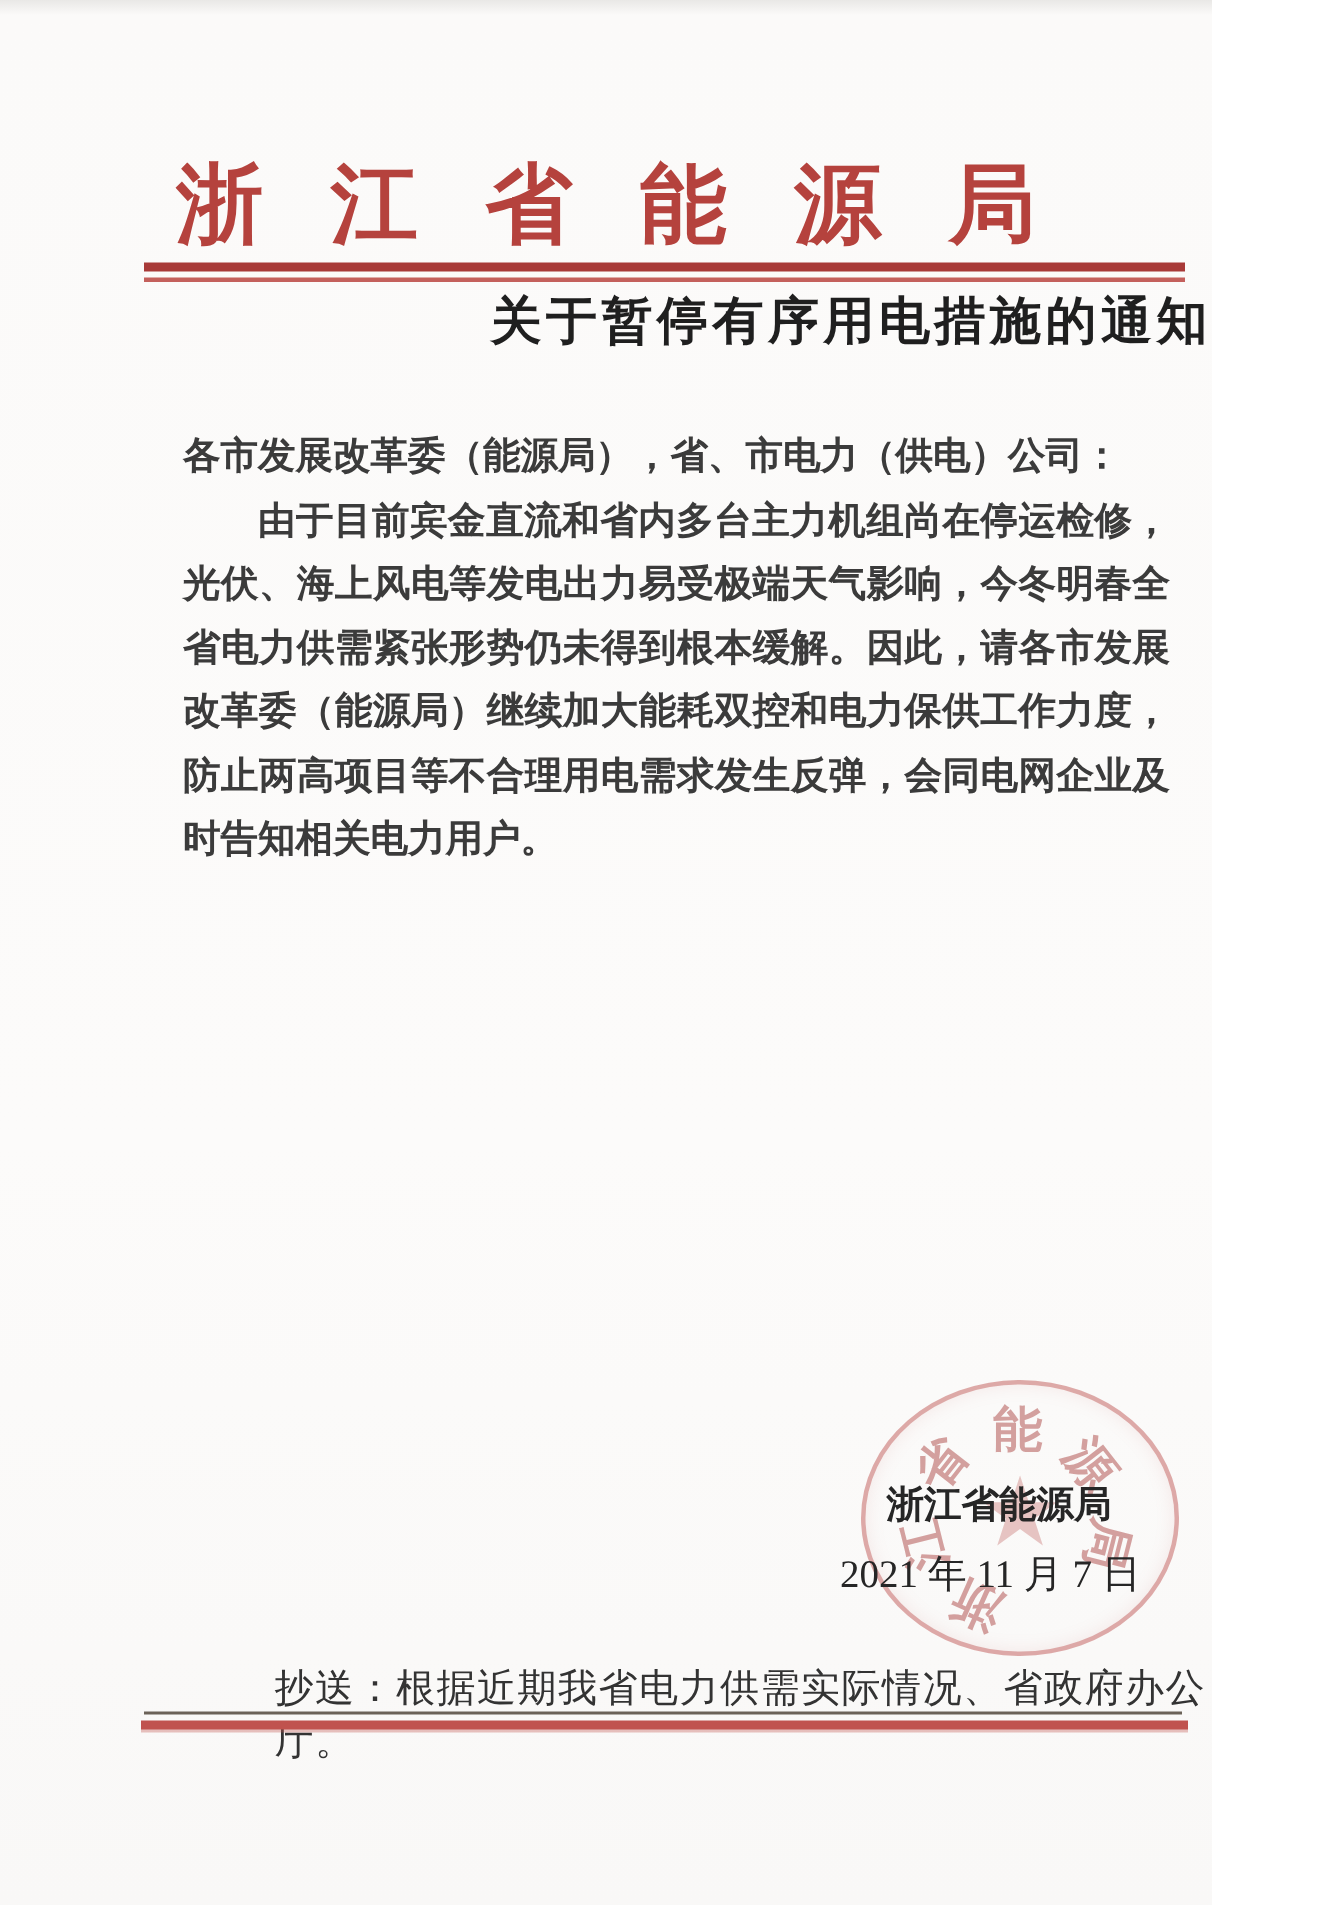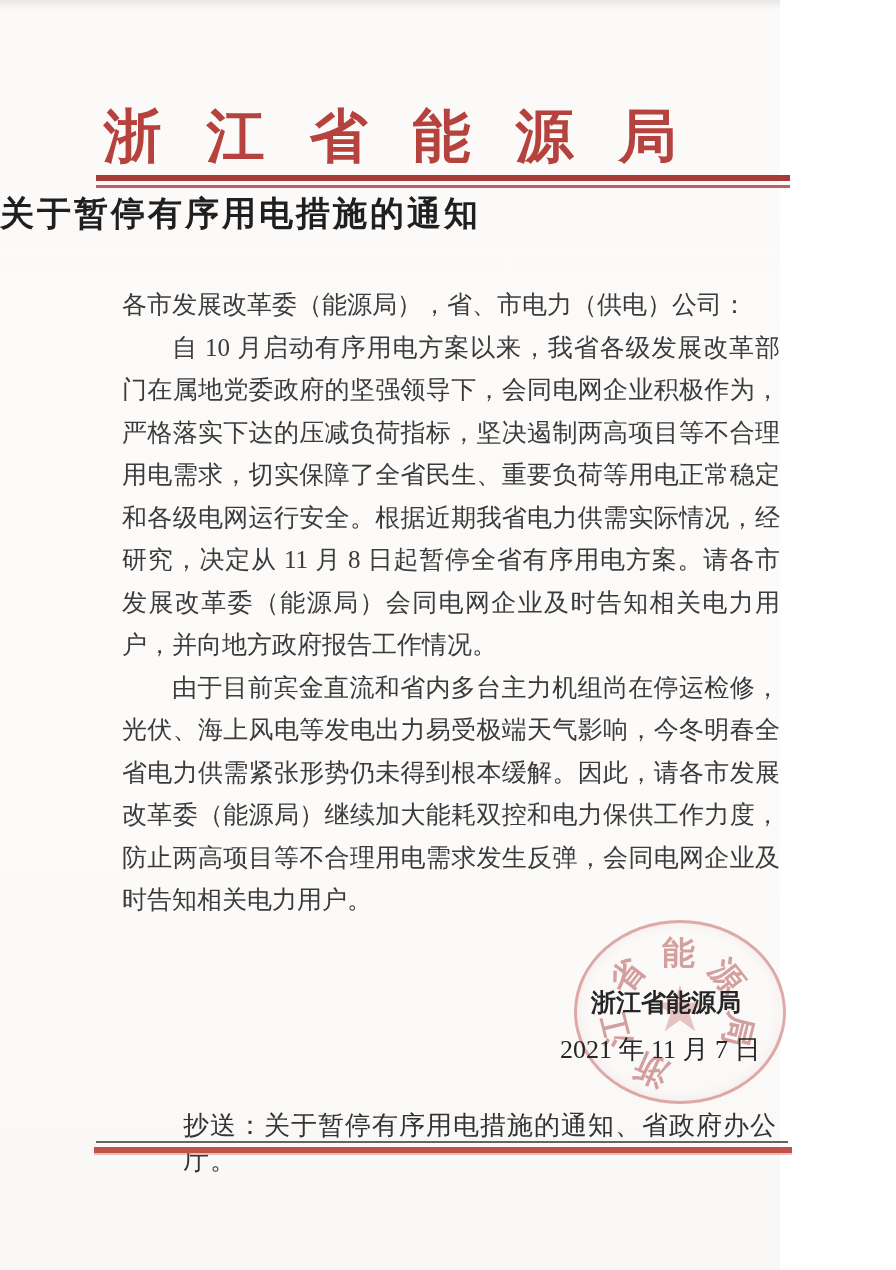--- a/index.html
+++ b/index.html
@@ -6,51 +6,53 @@
   body{
     width:896px;height:1270px;
     background:#ffffff;
     font-family:"Liberation Serif","DejaVu Serif",serif;
     overflow:hidden;
   }
   .page{
     position:relative;
     width:780px;height:1270px;
     background:linear-gradient(180deg,#e9e8e6 0px,#fbfaf9 10px,#fcfbfa 60%,#f9f8f7 100%);
+    padding-left:28px;
   }
   
   .agency-header{
     position:absolute;top:98px;left:0;width:100%;
     text-align:center;
     color:#b5423d;
     font-size:58px;font-weight:700;
     font-family:"Liberation Serif","DejaVu Serif",serif;
   }
   .agency-header span{letter-spacing:45px;margin-right:-45px;}
   .red-divider{
     position:absolute;top:175px;left:96px;width:694px;
     height:4px;
     border-top:6px solid #a83a38;
     border-bottom:3px solid #c4605c;
   }
   
   .doc-title{
     position:absolute;top:191px;left:0;width:100%;
-    text-align:left;
+    text-align:right;
     color:#1f1f1f;
     font-size:34px;font-weight:700;letter-spacing:3px;
     font-family:Liberation Mono, monospace;
   }
   
   .body-block{
     position:absolute;top:284px;left:122px;width:658px;
     color:#3b3b3b;
     font-size:25px;line-height:42.5px;
     text-align:justify;
     font-family:"Liberation Serif","DejaVu Serif",serif;
+    font-weight:bold;
   }
   .body-block p{margin:0;}
   .body-block p.indent{text-indent:2em;}
   
   .seal{
     position:absolute;left:574px;top:920px;width:206px;height:178px;
     border:3px solid rgba(196,102,100,0.55);
     border-radius:50%;
     z-index:1;
     box-shadow:inset 0 0 12px rgba(210,130,128,0.15);
@@ -108,34 +110,33 @@
   <div class="agency-header">
     <span>浙江省能源局</span>
   </div>
 
   <div class="red-divider"></div>
 
   <div class="doc-title">关于暂停有序用电措施的通知</div>
 
   <div class="body-block">
     <p>各市发展改革委（能源局），省、市电力（供电）公司：</p>
-    <p class="indent">自 10 月启动有序用电方案以来，我省各级发展改革部门在属地党委政府的坚强领导下，会同电网企业积极作为，严格落实下达的压减负荷指标，坚决遏制两高项目等不合理用电需求，切实保障了全省民生、重要负荷等用电正常稳定和各级电网运行安全。根据近期我省电力供需实际情况，经研究，决定从 11 月 8 日起暂停全省有序用电方案。请各市发展改革委（能源局）会同电网企业及时告知相关电力用户，并向地方政府报告工作情况。</p>
     <p class="indent">由于目前宾金直流和省内多台主力机组尚在停运检修，光伏、海上风电等发电出力易受极端天气影响，今冬明春全省电力供需紧张形势仍未得到根本缓解。因此，请各市发展改革委（能源局）继续加大能耗双控和电力保供工作力度，防止两高项目等不合理用电需求发生反弹，会同电网企业及时告知相关电力用户。</p>
   </div>
 
   <div class="seal">
     <span class="star-icon">★</span>
     <span class="arc-char c0">浙</span>
     <span class="arc-char c1">江</span>
     <span class="arc-char c2">省</span>
     <span class="arc-char c3">能</span>
     <span class="arc-char c4">源</span>
     <span class="arc-char c5">局</span>
   </div>
 
   <div class="signature">浙江省能源局</div>
   <div class="doc-date">2021 年 11 月 7 日</div>
 
-  <div class="cc-line">抄送：关于暂停有序用电措施的通知、省政府办公厅。</div>
+  <div class="cc-line">抄送：根据近期我省电力供需实际情况、省政府办公厅。</div>
   <div class="cc-rule-dark"></div>
   <div class="cc-rule-red"></div>
 
 </div>
 
 </body></html>

